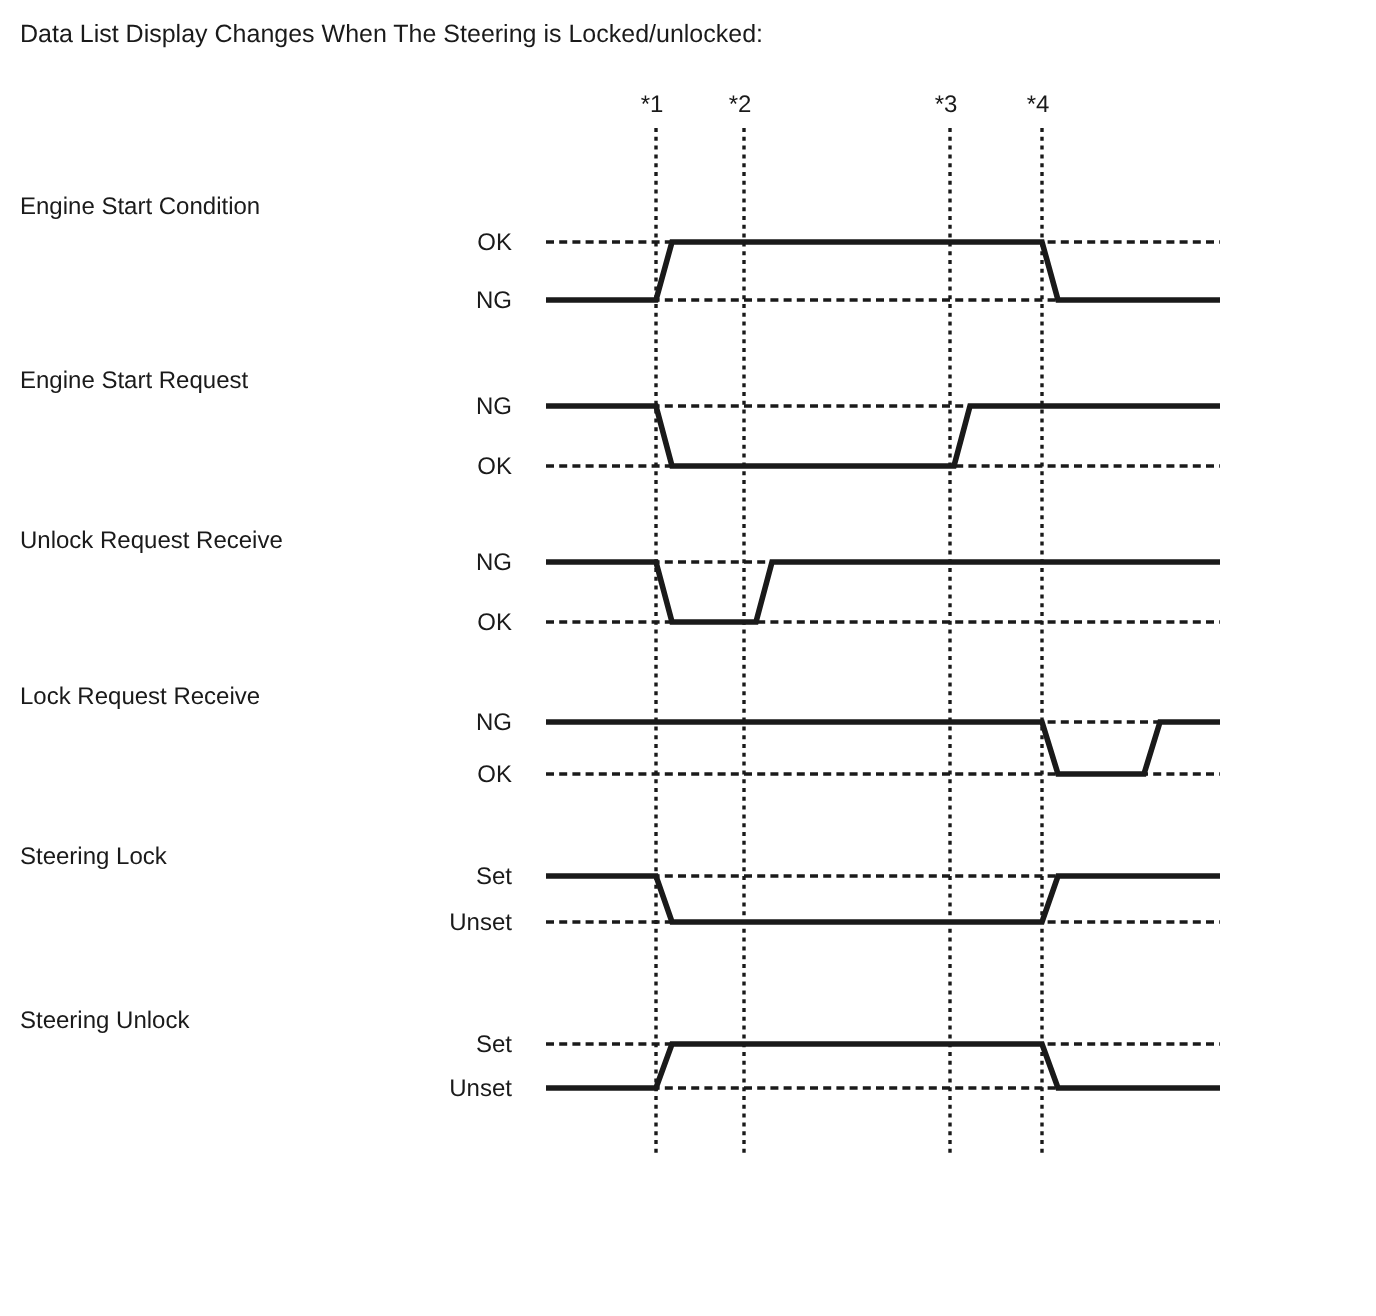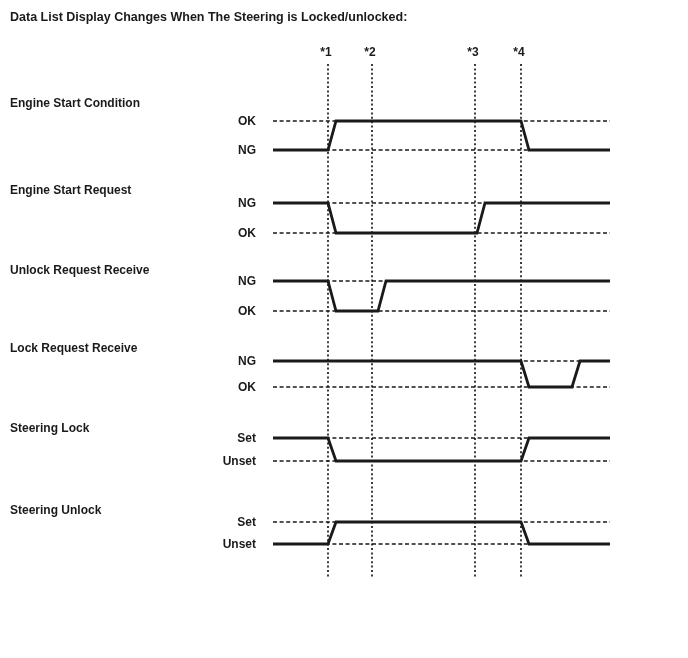--- a/index.html
+++ b/index.html
@@ -7,21 +7,20 @@
     padding: 0;
     background: #ffffff;
   }
   .canvas {
     position: relative;
     width: 624px;
     height: 658px;
     background: #ffffff;
     overflow: hidden;
     font-family: "Liberation Sans", sans-serif;
-    font-weight: bold;
   }
   .title {
     position: absolute;
     left: 10px;
     top: 10px;
     font-size: 12.5px;
     color: #1a1a1a;
     white-space: nowrap;
   }
   svg { position: absolute; left: 0; top: 0; }

